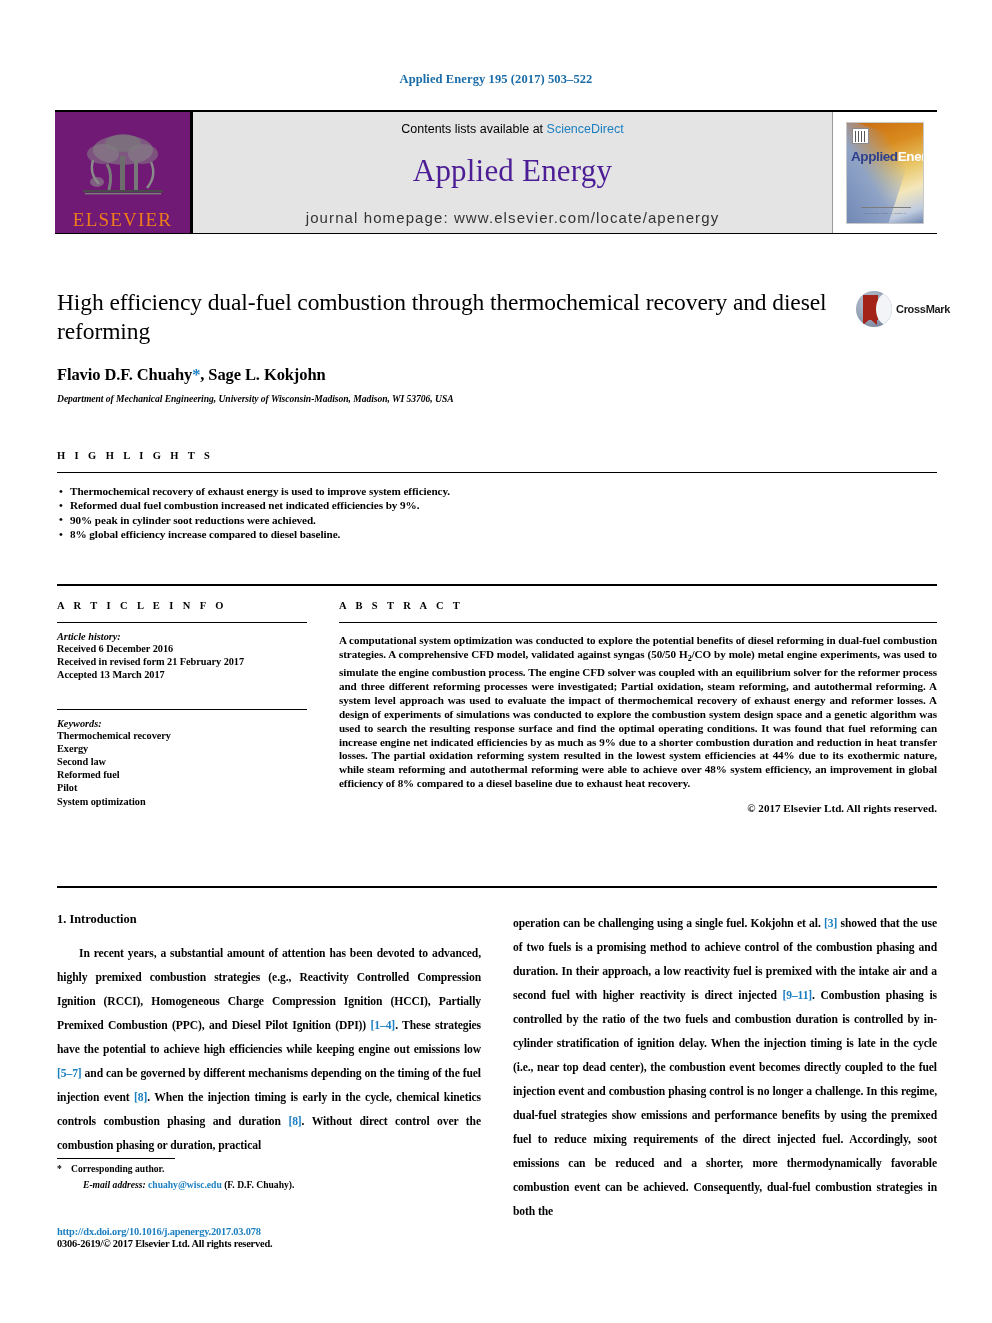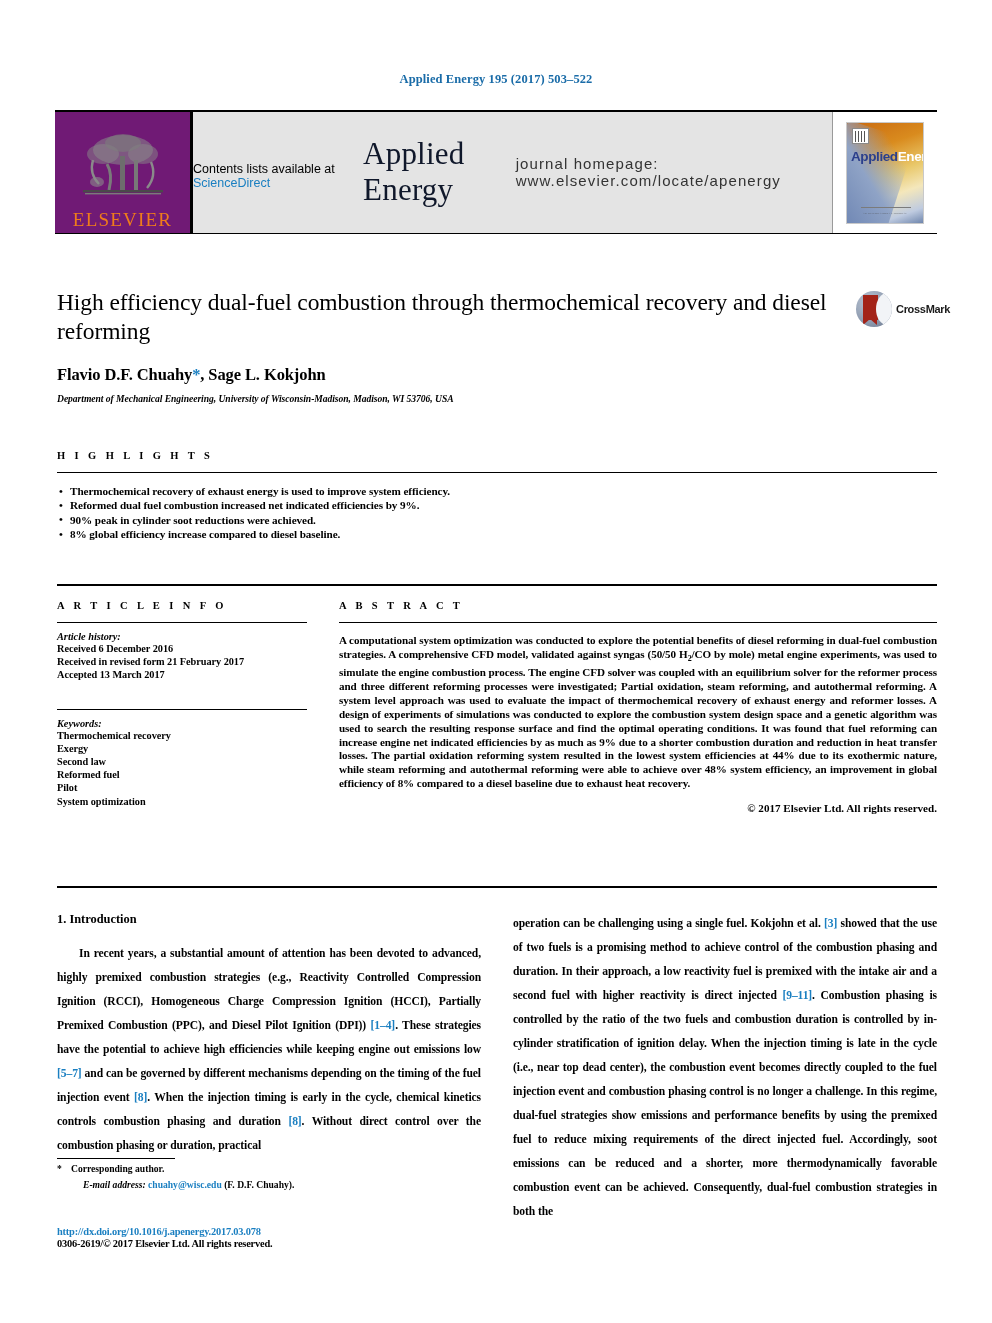--- a/index.html
+++ b/index.html
@@ -41,41 +41,41 @@
   .mast-left {
     width: 138px; flex: 0 0 138px;
     border-right: 3px solid #000000;
     background: #701a75;
     display: flex; align-items: center; justify-content: center;
     padding-top: 16px;
   }
   .mast-center {
     flex: 1 1 auto;
     background: #e4e4e4;
-    display: flex; flex-direction: row;
+    display: flex; flex-direction: column;
     align-items: center; justify-content: center;
     border-right: 1px solid #9a9a9a;
     padding: 4px 0 2px;
   }
   .mast-right {
     width: 104px; flex: 0 0 104px;
     background: #fff;
     display: flex; align-items: center; justify-content: center;
   }
   .contents-line {
     font-family: "Liberation Sans", sans-serif;
     font-size: 12.5px;
     color: #000;
     margin-top: 4px;
   }
   .contents-line .sd { color: #1a7fc1; }
   .journal-name {
     font-family: "Liberation Serif", serif;
     font-size: 31px;
-    color: #0f172a;
+    color: #4c1d95;
     margin: 17px 0 20px;
     letter-spacing: 0.2px;
   }
   .homepage-line {
     font-family: "Liberation Sans", sans-serif;
     font-size: 15px;
     color: #333;
     letter-spacing: 1.1px;
     margin-bottom: 3px;
   }

